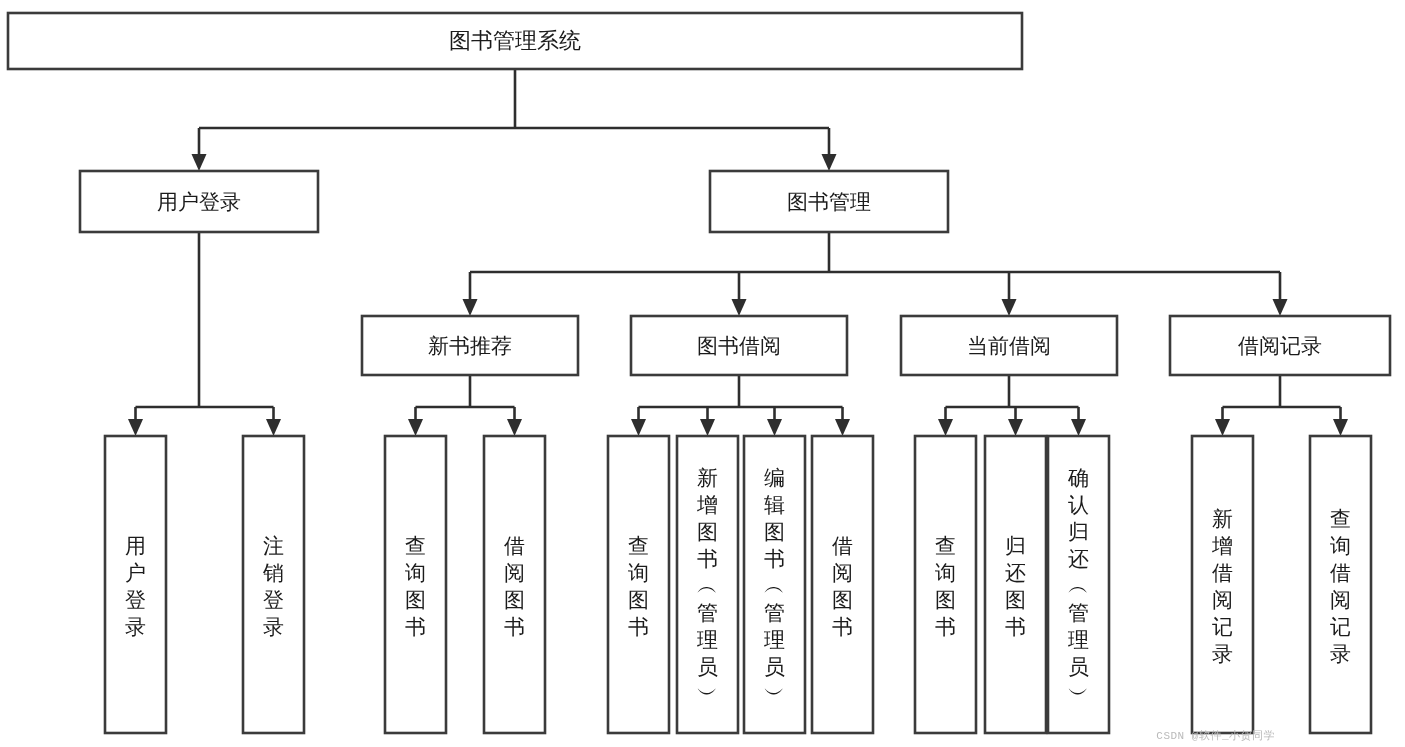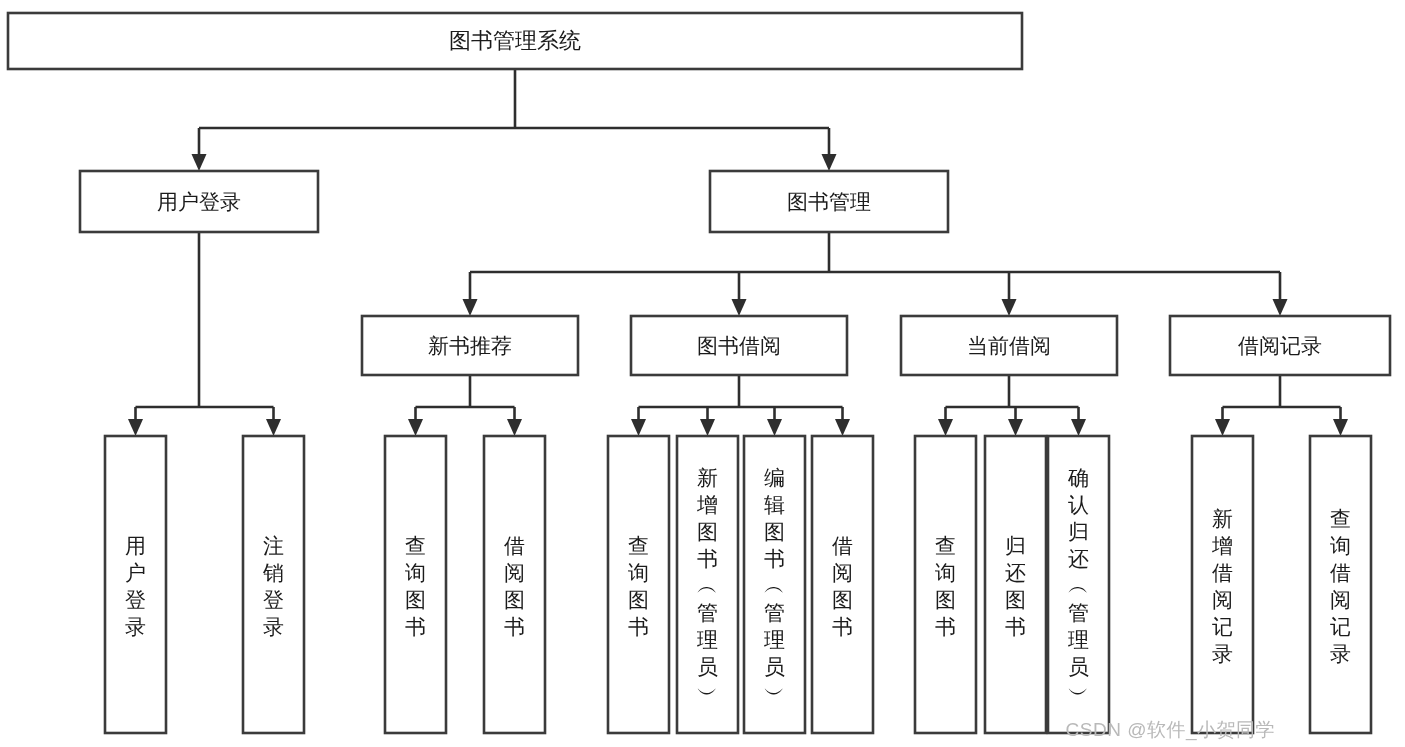--- a/index.html
+++ b/index.html
@@ -56,22 +56,22 @@
     stroke-linecap: butt;
   }
   .arrow-head {
     fill: #2e2e2e;
     stroke: none;
   }
   .watermark {
     position: absolute;
     right: 8px;
     bottom: 4px;
-    font-family: Liberation Sans, sans-serif;
-    font-size: 19px;
+    font-family: Liberation Mono, monospace;
+    font-size: 11px;
     color: #b9b9b9;
     letter-spacing: 0.5px;
     white-space: nowrap;
     user-select: none;
   }
 </style>
 </head>
 <body>
 
 <div id="diagram-root">

